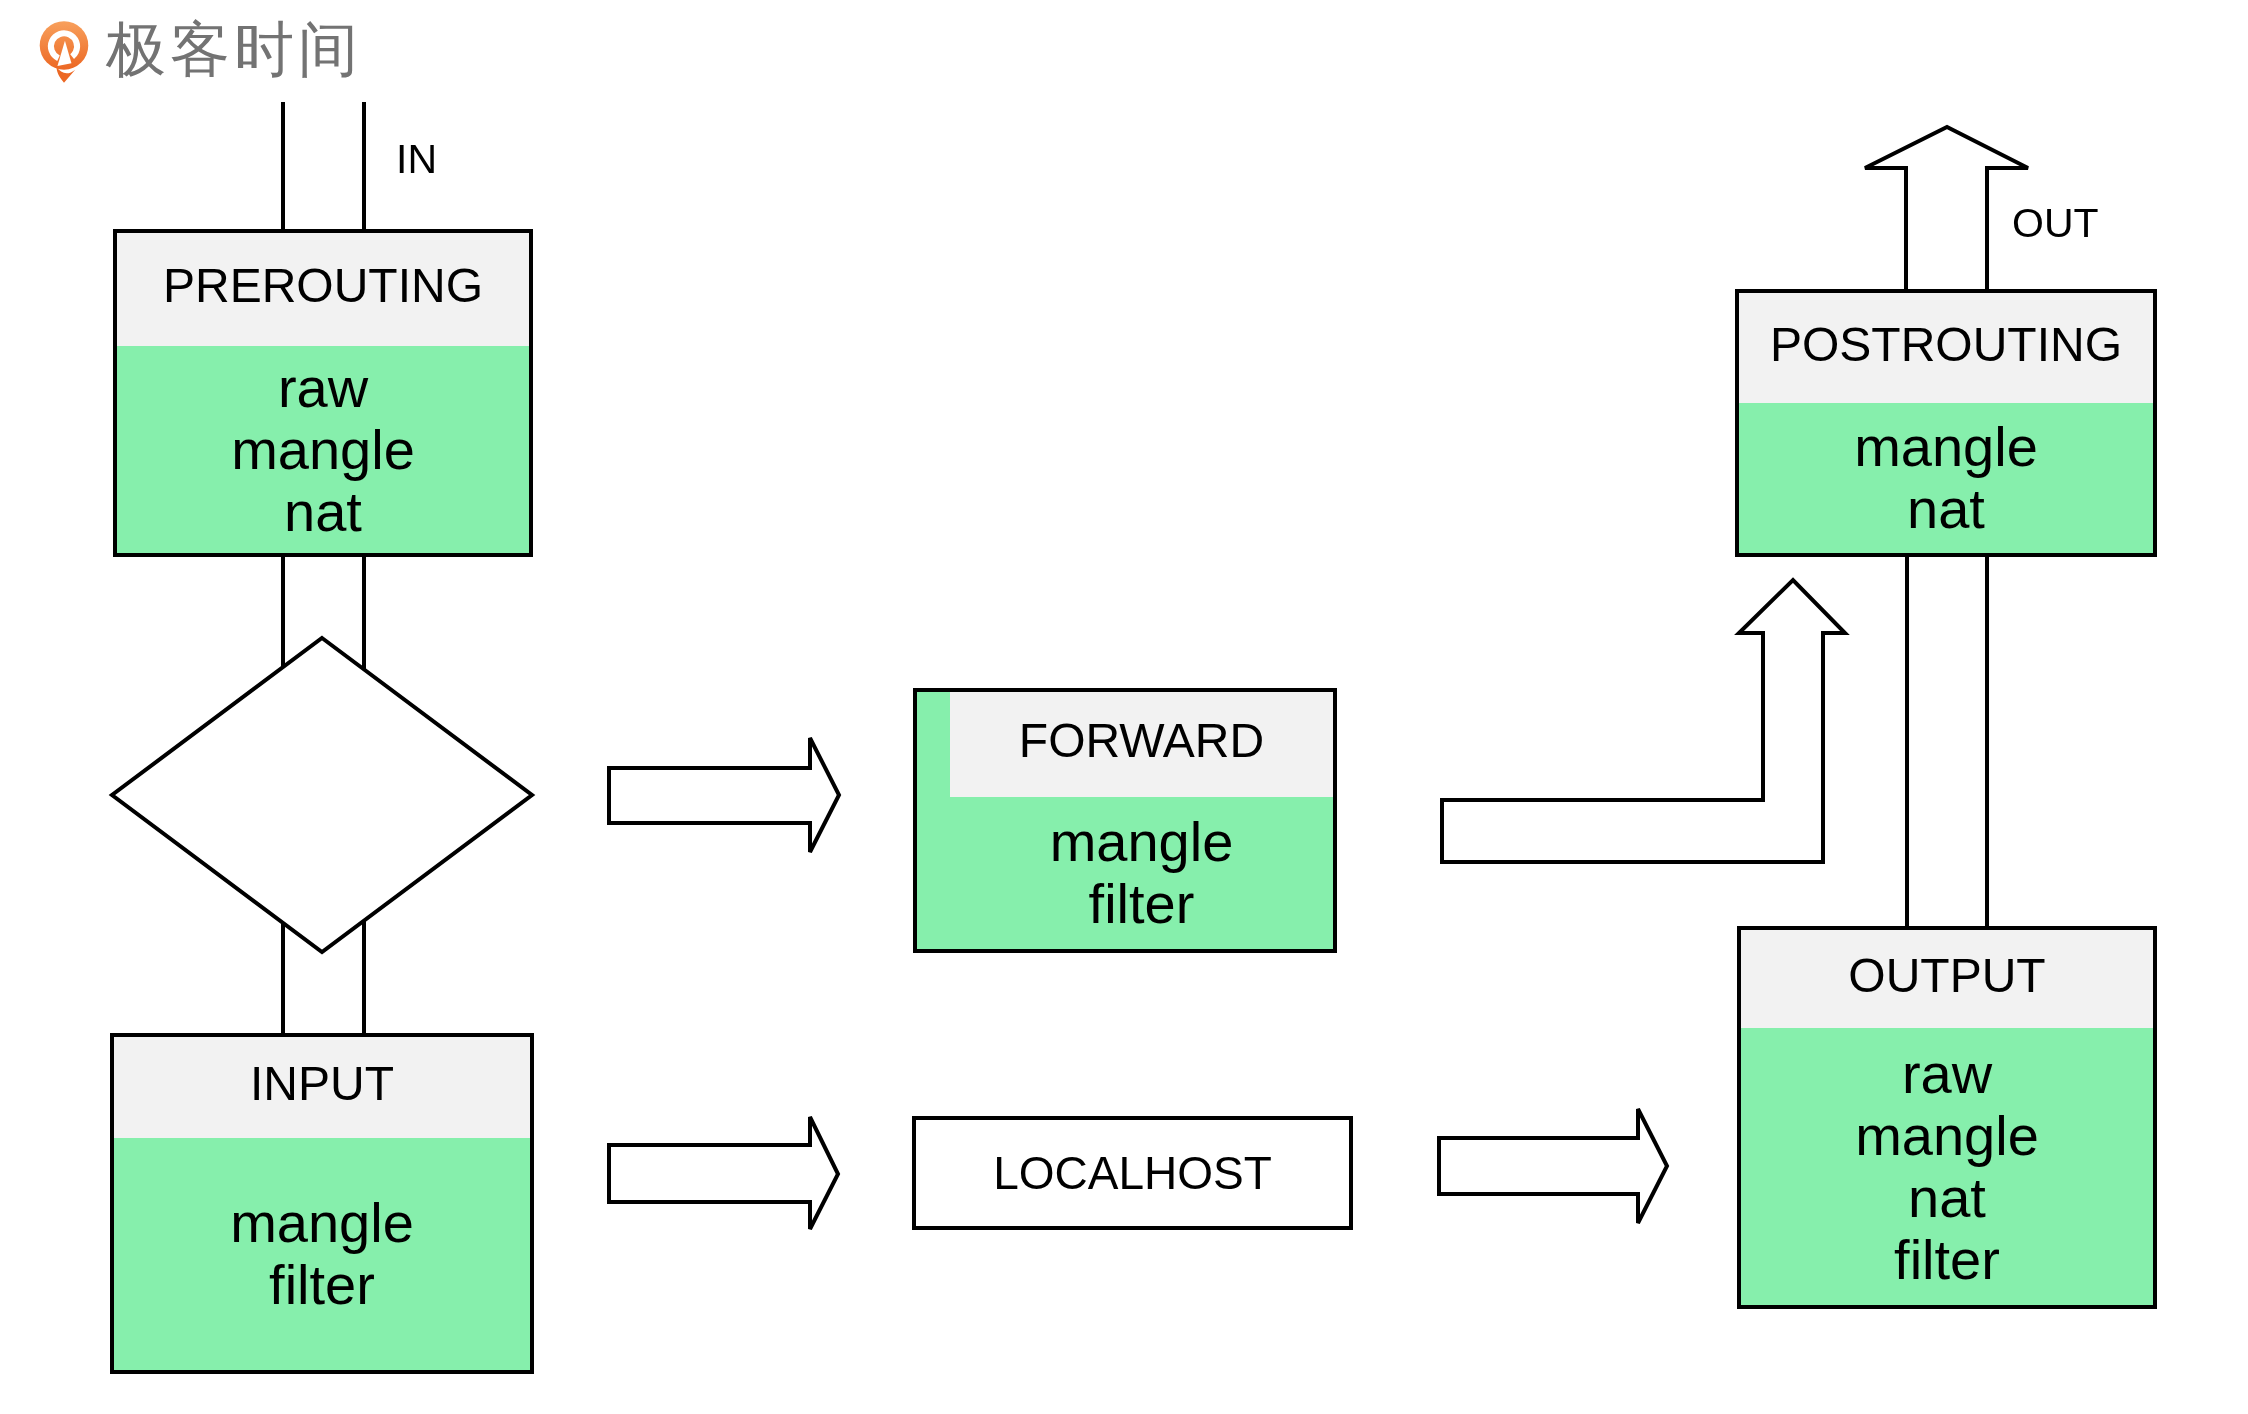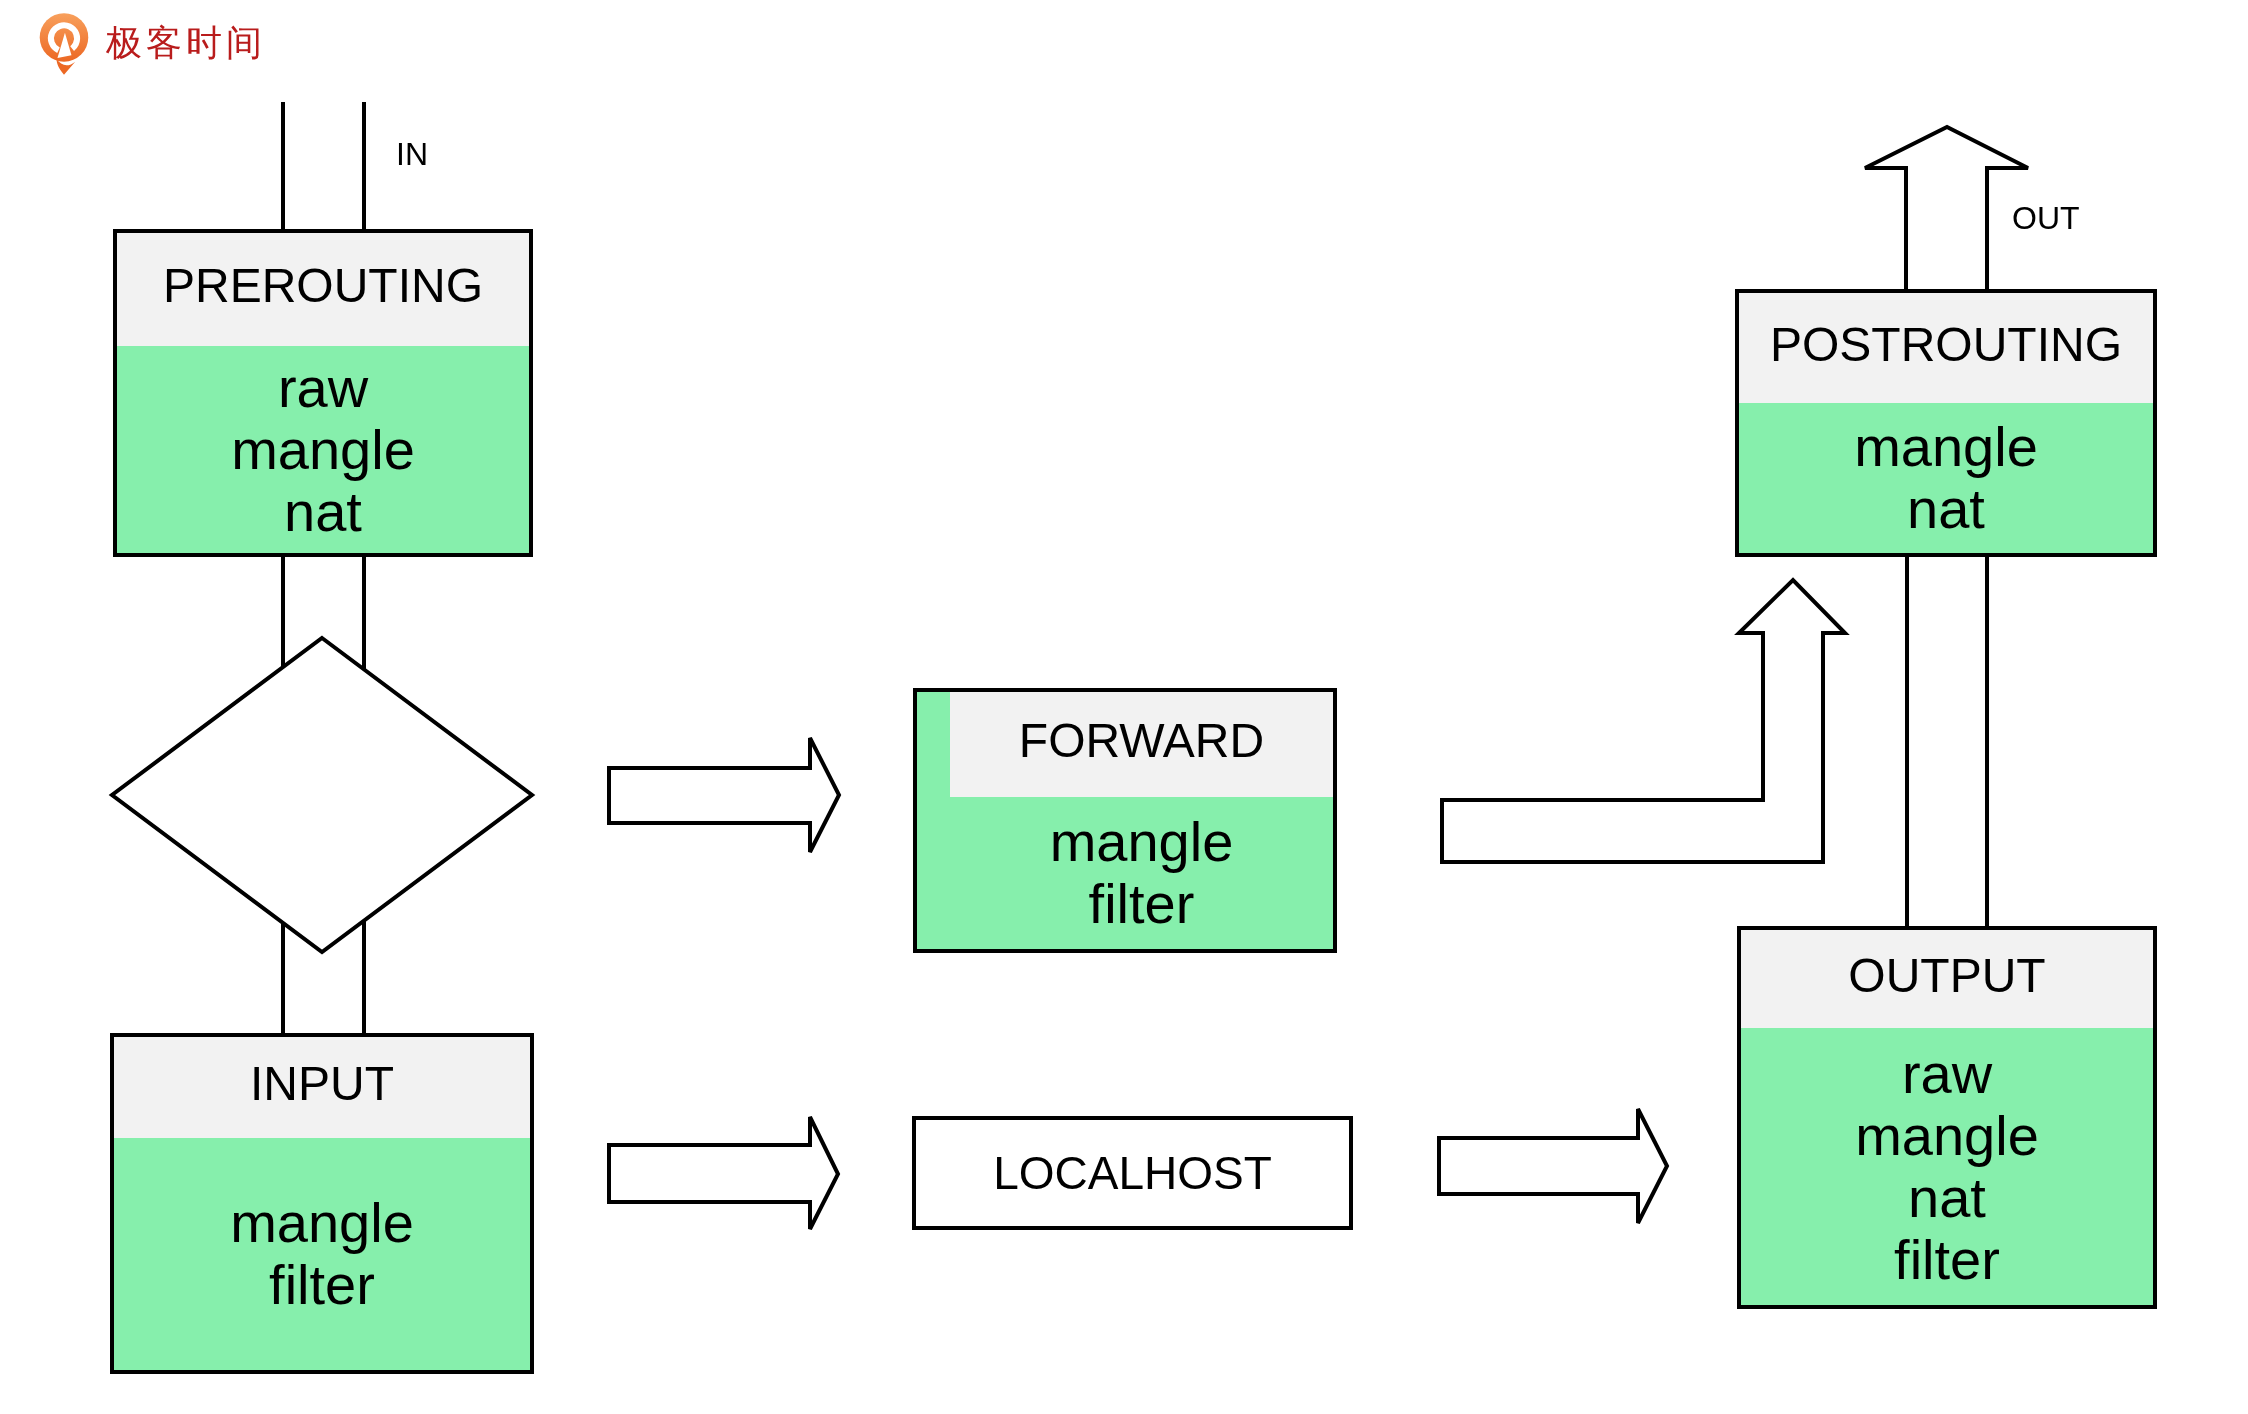--- a/index.html
+++ b/index.html
@@ -19,27 +19,27 @@
     font-size:48px; padding-bottom:8px; box-sizing:border-box;
   }
   .node-body {
     flex:1; display:flex; flex-direction:column; align-items:center; justify-content:center;
     font-size:56px; line-height:62px;
   }
   .plain-node {
     position:absolute; background:#ffffff; border:4px solid #000; box-sizing:border-box;
     display:flex; align-items:center; justify-content:center; font-size:46px;
   }
-  .float-label { position:absolute; font-size:32px; white-space:nowrap; }
+  .float-label { position:absolute; font-size:41px; white-space:nowrap; }
   .diamond-text {
     position:absolute; text-align:center; font-size:46px; line-height:66px;
   }
   .logo { position:absolute; left:36px; top:10px; display:flex; align-items:center; gap:14px; }
   .logo-text {
-    font-size:36px; letter-spacing:4px; color:#b91c1c; font-weight:500;
+    font-size:60px; letter-spacing:4px; color:#737373; font-weight:500;
     font-family:"Liberation Sans","DejaVu Sans",sans-serif;
   }
 </style>
 </head>
 <body>
 
 <div class="canvas">
 
   <svg class="layer" width="2248" height="1414" viewBox="0 0 2248 1414">
     <g fill="none" stroke="#000" stroke-width="4">

